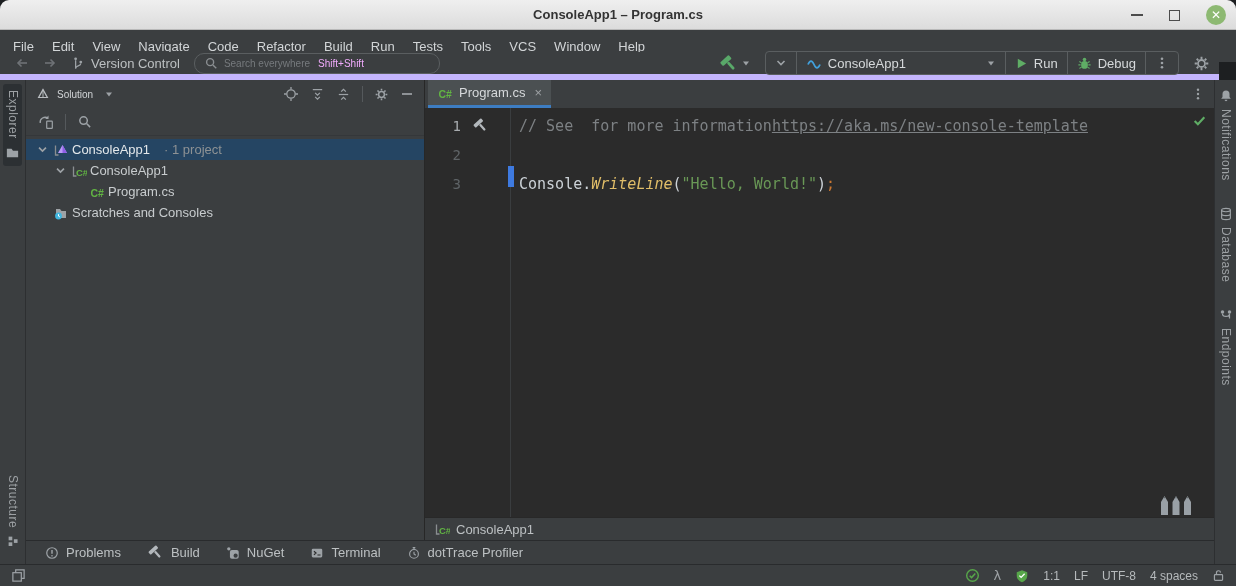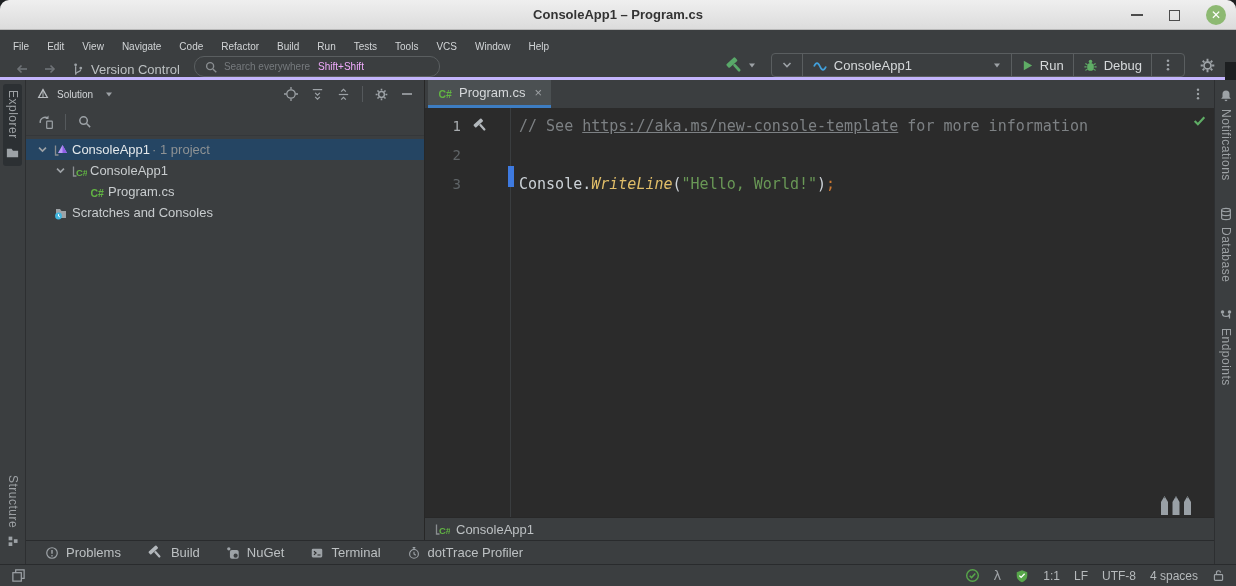--- a/index.html
+++ b/index.html
@@ -14,27 +14,27 @@
     border-radius:9px 9px 0 0;display:flex;align-items:center;justify-content:center;
     font-size:13px;font-weight:700;color:#333;box-sizing:border-box}
   .win-controls{position:absolute;right:10px;top:0;height:30px;display:flex;align-items:center;gap:26px}
   .win-min{width:12px;height:0;border-top:2px solid #4c4c4c}
   .win-max{width:11px;height:11px;border:1.5px solid #4c4c4c;box-sizing:border-box}
   .win-close{width:20px;height:20px;border-radius:50%;background:#8db972;color:#fff;
     display:flex;align-items:center;justify-content:center;font-size:12px;font-weight:400}
 
   
   .menubar{position:absolute;top:30px;left:0;right:0;height:22px;background:#3b3e40;
-    display:flex;align-items:center;padding:16px 4px;color:#d2d5d7;font-size:10px;box-sizing:border-box}
+    display:flex;align-items:center;padding:16px 4px;color:#d2d5d7;font-size:13px;box-sizing:border-box}
   .menu-item{padding:1px 9px;border-radius:3px;cursor:default}
   .mn{text-decoration:underline;text-underline-offset:2px}
 
   
-  .toolbar{position:absolute;top:52px;left:0;right:11px;height:28px;background:#3b3e40;
-    border-bottom:3px solid #c4b5fd;display:flex;align-items:flex-end;box-sizing:border-box}
+  .toolbar{position:absolute;top:52px;left:0;right:17px;height:28px;background:#3b3e40;
+    border-bottom:6px solid #c4b5fd;display:flex;align-items:center;box-sizing:border-box}
   .nav-arrows{display:flex;gap:12px;padding:0 12px 0 14px}
   .vc-widget{display:flex;align-items:center;gap:6px;color:#bcc0c2;font-size:13px}
   .search-box{margin-left:14px;width:226px;height:19px;border:1px solid #5a5e60;border-radius:10px;
     display:flex;align-items:center;gap:6px;padding:0 9px;color:#767a7d;font-size:10px}
   .search-shortcut{color:#f0abfc;margin-left:2px}
   .toolbar-right{margin-left:auto;display:flex;align-items:center;padding-right:9px}
   .hammer-wrap{display:flex;align-items:center;gap:3px;margin-right:14px}
   .run-widget{display:flex;align-items:stretch;height:22px;border:1px solid #5a5e60;border-radius:4px;
     color:#d6d9db;font-size:13px;overflow:hidden}
   .rw-seg{display:flex;align-items:center;gap:6px;padding:0 9px}
@@ -59,21 +59,21 @@
     color:#d2d5d7;font-size:10px}
   .panel-header-icons{margin-left:auto;display:flex;align-items:center;gap:11px}
   .panel-toolbar{height:27px;display:flex;align-items:center;gap:11px;padding:0 12px;
     border-bottom:1px solid #34373a}
   .tree{padding-top:3px;font-size:13px;color:#c8ccce}
   .tree-row{height:21px;display:flex;align-items:center;white-space:nowrap;cursor:default}
   .tree-row.selected{background:#254563;color:#e3e7ea}
   .chev-slot{width:17px;display:inline-flex;justify-content:center;flex:none}
   .tree-ico{width:19px;display:inline-flex;justify-content:center;flex:none}
   .tree-label{margin-left:2px}
-  .tree-suffix{color:#8e9294;margin-left:2px}
+  .tree-suffix{color:#8e9294;margin-left:14px}
 
   
   .editor{position:absolute;top:80px;left:425px;right:22px;bottom:46px;background:#2b2b2b;
     display:flex;flex-direction:column}
   .tab-bar{height:28px;background:#3b3e40;display:flex;align-items:stretch;flex:none}
   .tab{display:flex;align-items:center;gap:6px;padding:0 9px;margin-left:3px;background:#4b5052;
     border-bottom:3px solid #3d7dc2;color:#d6d9db;font-size:13px;box-sizing:border-box;cursor:default}
   .tab-close{color:#9da1a4;font-size:13px;margin-left:3px}
   .tab-bar-kebab{margin-left:auto;align-self:center;padding:0 9px}
   .code-area{flex:1;position:relative;font-family:"DejaVu Sans Mono","Liberation Mono",monospace;
@@ -442,21 +442,21 @@
           <span class="gut-ico">
             <span class="icon">
               <svg width="17" height="17" viewBox="0 0 18 18">
                 <g transform="rotate(-42 9 9)" fill="#b3b8bc">
                   <rect x="3.5" y="3.5" width="11" height="4" rx="1"></rect>
                   <rect x="8" y="7.5" width="2.4" height="8.5" rx="1.1"></rect>
                 </g>
               </svg>
             </span>
           </span>
-          <span class="code-text"><span class="tok-comment">// See </span><span class="tok-comment tok-link">https://aka.ms/new-console-template</span><span class="tok-comment"> for more information</span></span>
+          <span class="code-text"><span class="tok-comment">// See </span><span class="tok-comment"> for more information</span><span class="tok-comment tok-link">https://aka.ms/new-console-template</span></span>
         </div>
         <div class="code-line">
           <span class="ln">2</span>
           <span class="gut-ico"></span>
           <span class="code-text"></span>
         </div>
         <div class="code-line">
           <span class="ln">3</span>
           <span class="gut-ico"></span>
           <span class="code-text"><span class="caret-block"></span><span class="tok-plain">Console</span><span class="tok-plain">.</span><span class="tok-method">WriteLine</span><span class="tok-plain">(</span><span class="tok-string">"Hello, World!"</span><span class="tok-plain">)</span><span class="tok-semi">;</span></span>

